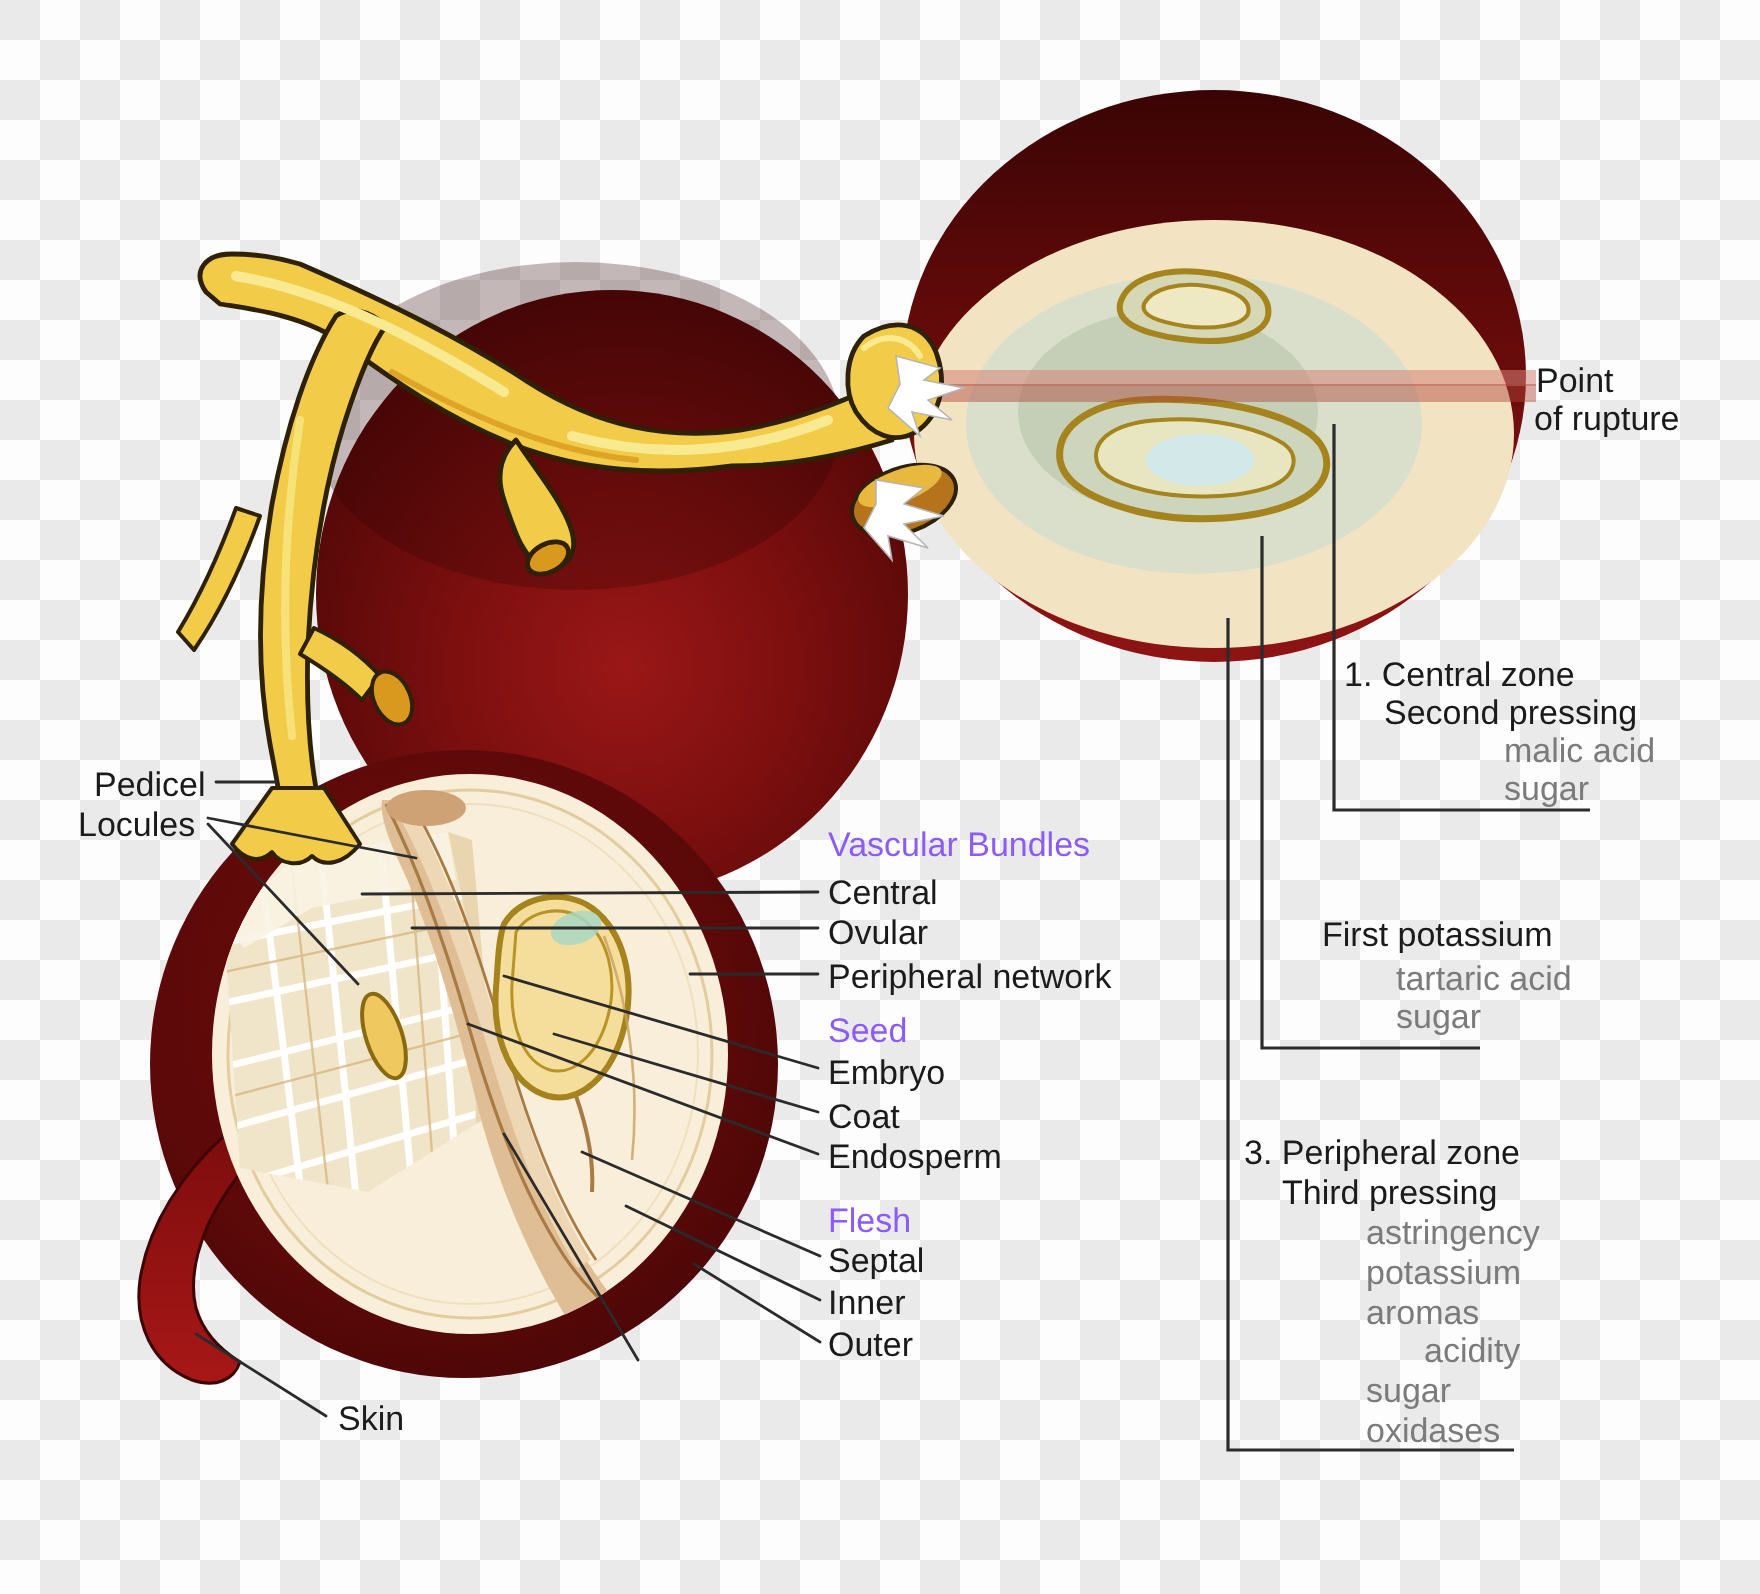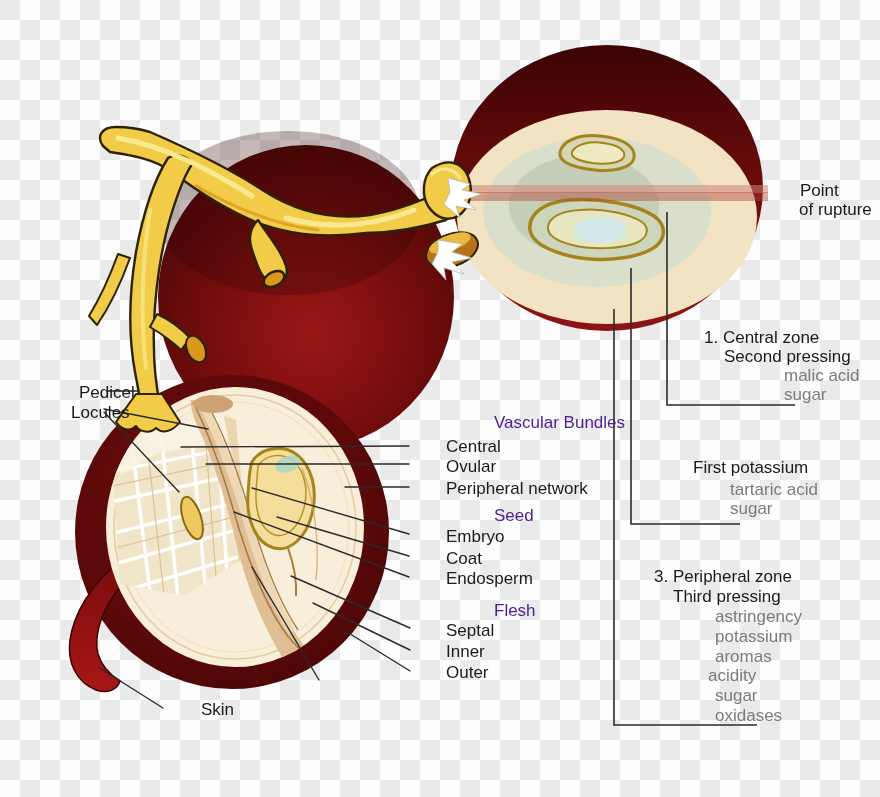--- a/index.html
+++ b/index.html
@@ -1,21 +1,21 @@
 <!DOCTYPE html>
 <html><head>
 <meta charset="utf-8">
 <style>
   html,body{margin:0;padding:0;background:#fff;}
   #stage{position:relative;width:880px;height:797px;overflow:hidden;
          font-family:"Liberation Sans",sans-serif;}
   #art{position:absolute;left:0;top:0;}
   .lbl{position:absolute;font:17px/1.12 "Liberation Sans",sans-serif;
-       color:#1b1b1b;white-space:nowrap;padding-left:32px;}
-  .lbl.red{color:#4c1d95;margin-left:48px;}
+       color:#1b1b1b;white-space:nowrap;}
+  .lbl.red{color:#8b5cf6;}
   .lbl.gray{color:#7b7b7b;}
 </style>
 </head>
 <body>
 
 <div id="stage">
 
 <svg id="art" width="880" height="797" viewBox="0 0 880 797">
   <defs>
     <pattern id="checker" width="40" height="40" patternUnits="userSpaceOnUse">
@@ -237,17 +237,17 @@
 
 <div class="lbl" style="left:661px;top:458px">First potassium</div>
 <div class="lbl gray" style="left:698px;top:480px">tartaric acid</div>
 <div class="lbl gray" style="left:698px;top:499px">sugar</div>
 
 <div class="lbl" style="left:622px;top:567px">3. Peripheral zone</div>
 <div class="lbl" style="left:641px;top:587px">Third pressing</div>
 <div class="lbl gray" style="left:683px;top:607px">astringency</div>
 <div class="lbl gray" style="left:683px;top:627px">potassium</div>
 <div class="lbl gray" style="left:683px;top:647px">aromas</div>
-<div class="lbl gray" style="left:676px;top:666px">acidity</div>
+<div class="lbl gray" style="left:712px;top:666px">acidity</div>
 <div class="lbl gray" style="left:683px;top:686px">sugar</div>
 <div class="lbl gray" style="left:683px;top:706px">oxidases</div>
 
 </div>
 
 </body></html>

